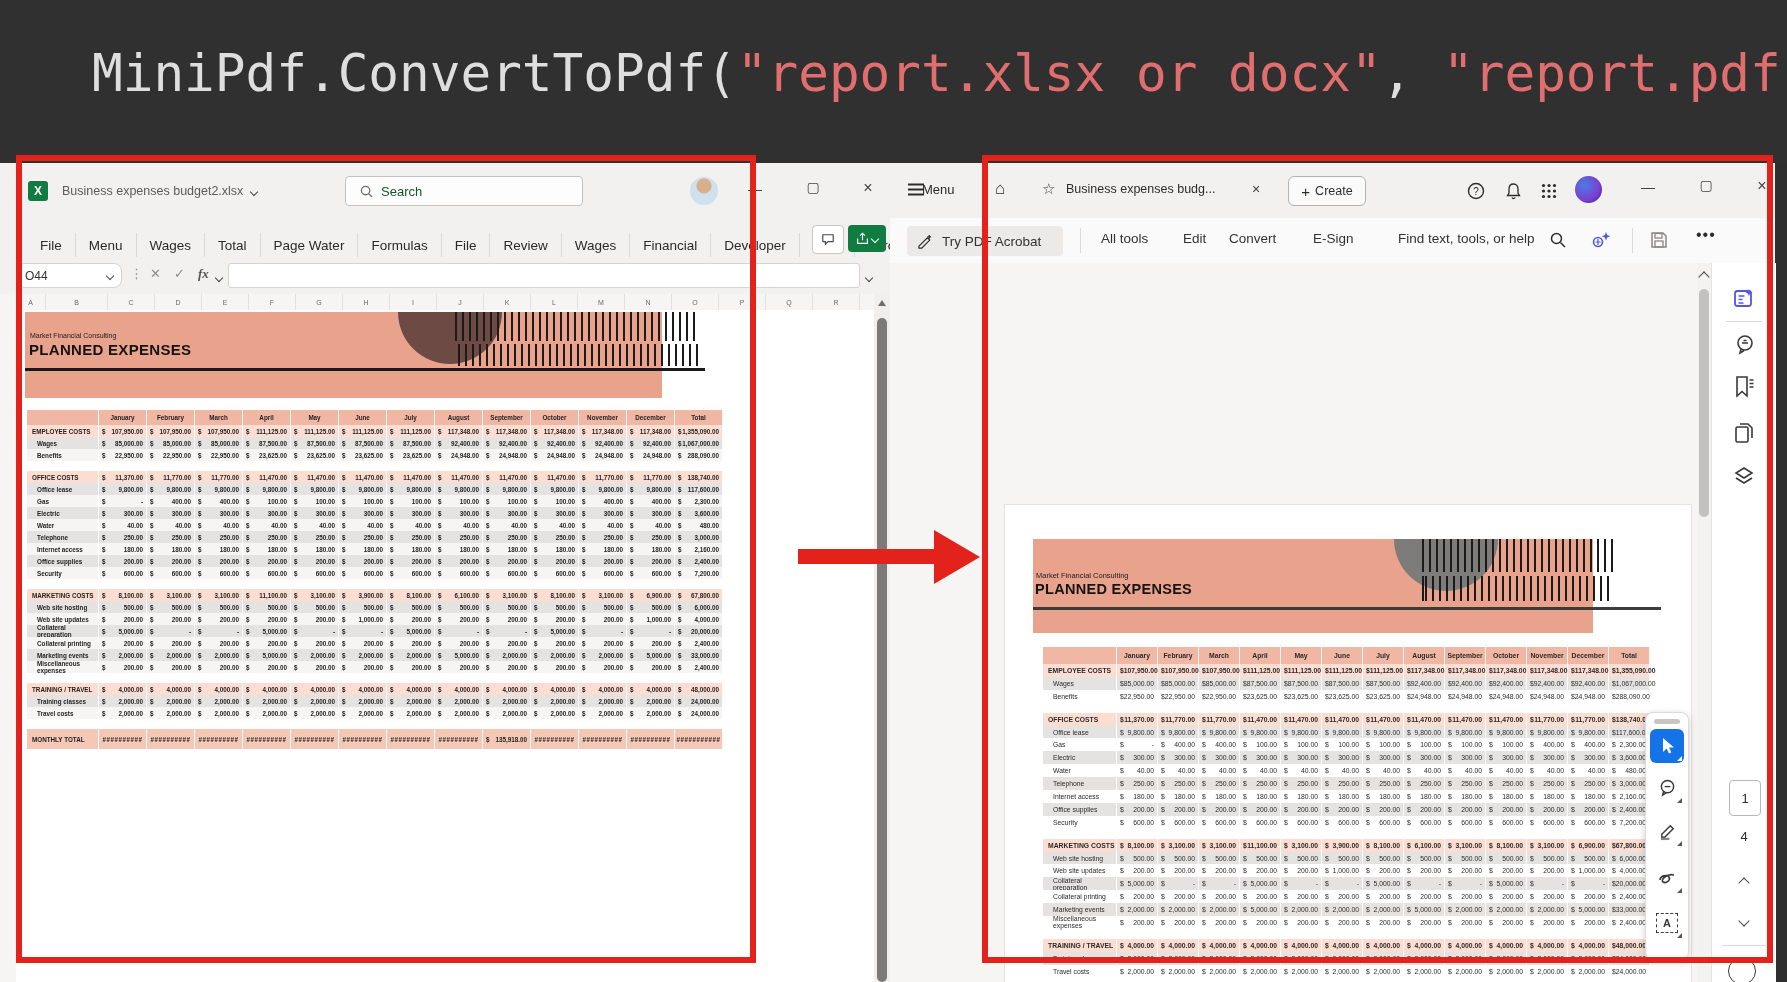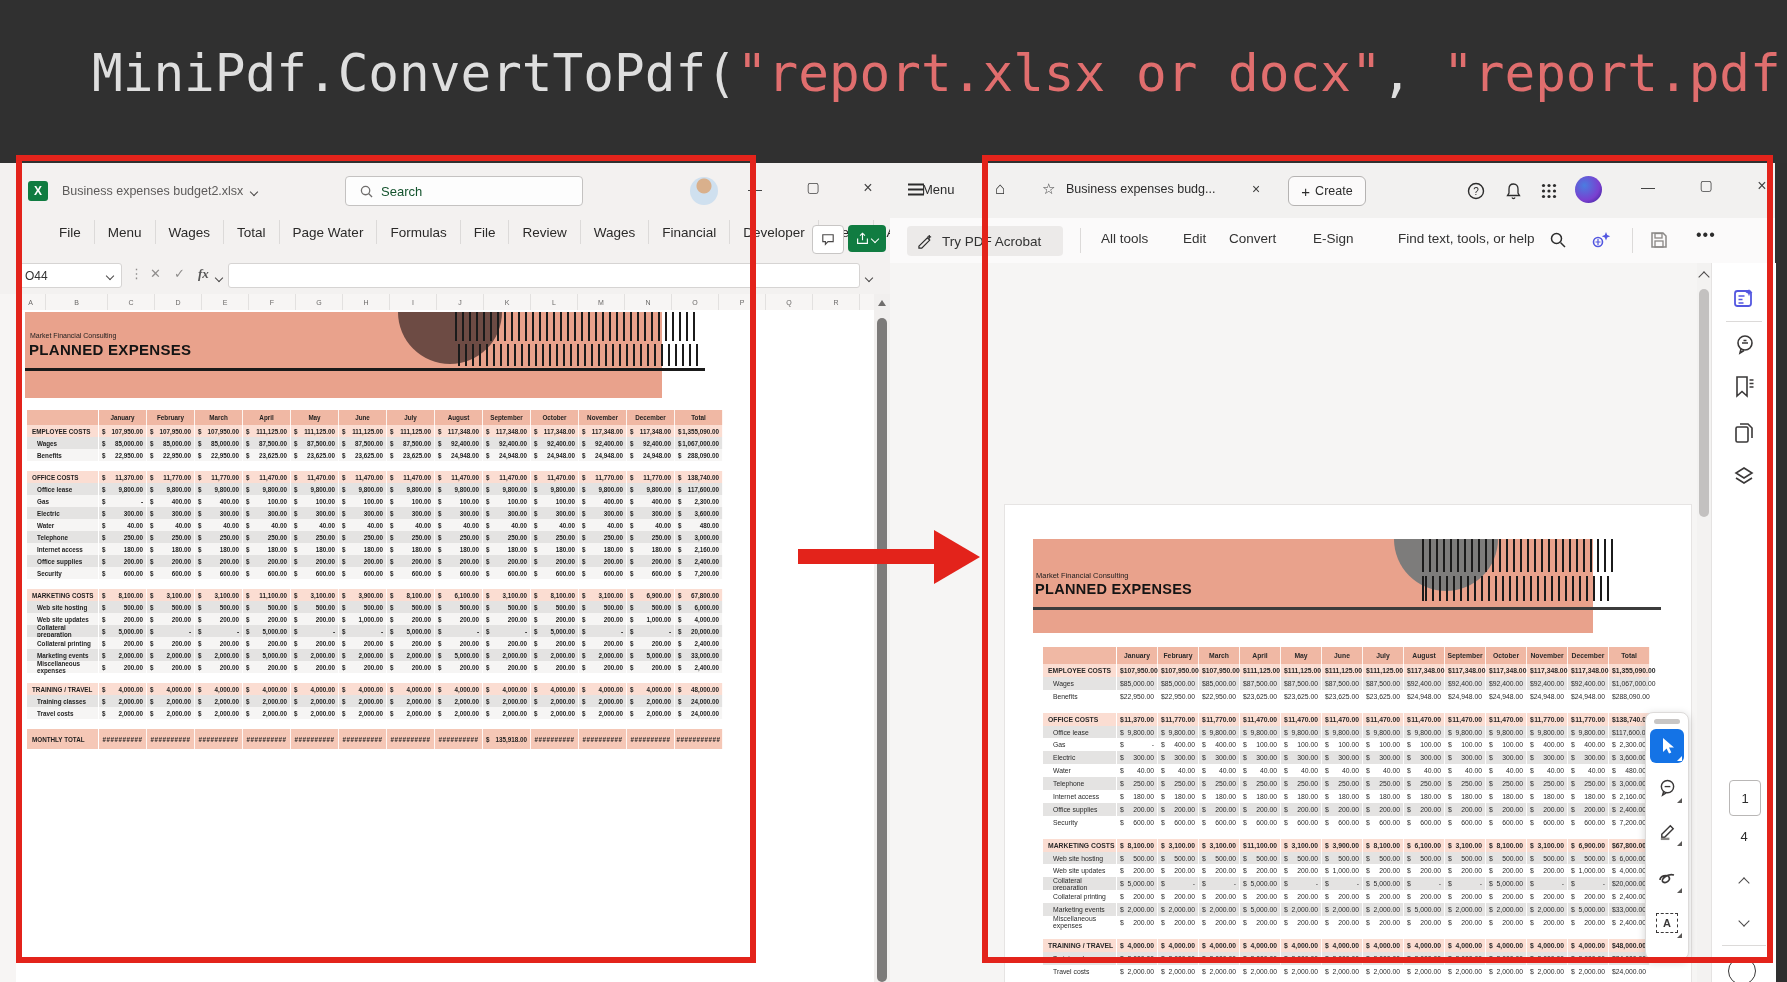--- a/index.html
+++ b/index.html
@@ -21,31 +21,31 @@
   .xl-titlebar{position:absolute;left:0;top:0;width:890px;height:57px;}
   .xl-logo{position:absolute;left:28px;top:18px;width:20px;height:20px;background:#107c41;border-radius:3px;
            color:#fff;font-weight:bold;font-size:12px;display:flex;align-items:center;justify-content:center;}
   .xl-title{position:absolute;left:62px;top:21px;font-size:12.5px;color:#5d5b5a;}
   .xl-search{position:absolute;left:345px;top:13px;width:238px;height:30px;background:#fdfdfd;
              border:1px solid #c4c2c1;border-radius:4px;display:flex;align-items:center;gap:8px;padding-left:14px;box-sizing:border-box;}
   .xl-search span{color:#14532d;font-size:13px;}
   .avatar-x{position:absolute;left:690px;top:14px;width:28px;height:28px;border-radius:50%;
             background:radial-gradient(circle at 50% 32%, #d9b08c 0 7px, #cfe0ef 8px),linear-gradient(#cfe0ef 55%, #3b75b5 56%);}
   .win-btn{position:absolute;top:18px;color:#444;font-size:14px;width:20px;text-align:center;}
-  .xl-tabs{position:absolute;left:0;top:57px;width:890px;height:37px;display:flex;align-items:flex-start;
-           padding-left:46px;box-sizing:border-box;font-size:13.5px;color:#2b2a29;}
+  .xl-tabs{position:absolute;left:0;top:57px;width:890px;height:37px;display:flex;align-items:flex-end;
+           padding-left:27px;box-sizing:border-box;font-size:13.5px;color:#2b2a29;}
   .xtab{padding:0 13px;height:24px;display:flex;align-items:center;white-space:nowrap;}
   .xtab + .xtab{border-left:1px solid #dcdad9;}
   .xl-comment-btn{position:absolute;left:812px;top:62px;width:30px;height:27px;background:#fff;border:1px solid #c8c6c5;
                   border-radius:4px;display:flex;align-items:center;justify-content:center;}
   .xl-share-btn{position:absolute;left:848px;top:62px;width:38px;height:27px;background:#107c41;border-radius:4px;
                 color:#fff;display:flex;align-items:center;justify-content:center;gap:3px;font-size:11px;}
   .xl-formula{position:absolute;left:0;top:94px;width:890px;height:37px;border-bottom:1px solid #e1dfde;}
   .namebox{position:absolute;left:16px;top:6px;width:106px;height:25px;background:#fff;border:1px solid #d6d4d3;
-           border-radius:3px;display:flex;align-items:center;justify-content:space-between;padding:0 8px;font-size:12px;color:#333;box-sizing:border-box;gap:48px;}
+           border-radius:8px;display:flex;align-items:center;justify-content:space-between;padding:0 8px;font-size:12px;color:#333;box-sizing:border-box;gap:48px;}
   .fbtn{position:absolute;top:9px;font-size:13px;color:#8f8d8c;}
   .fx{font-family:"Liberation Serif",serif;font-style:italic;font-weight:bold;color:#555;}
   .finput{position:absolute;left:228px;top:6px;width:632px;height:25px;background:#fff;border:1px solid #d6d4d3;border-radius:3px;box-sizing:border-box;}
   .xl-colheads{position:absolute;left:16px;top:131px;width:858px;height:16px;background:#f7f5f4;
                border-bottom:1px solid #cfcdcc;display:flex;overflow:hidden;}
   .colh{font-size:7px;color:#6a6867;display:flex;align-items:center;justify-content:center;
         border-right:1px solid #e3e1e0;box-sizing:border-box;flex-shrink:0;}
   .xl-rowstrip{position:absolute;left:0;top:131px;width:16px;height:688px;background:#f7f5f4;border-right:1px solid #e5e3e2;}
   .xl-sheet{position:absolute;left:16px;top:147px;width:858px;height:672px;background:#fff;overflow:hidden;}
   .xl-vscroll{position:absolute;left:874px;top:131px;width:16px;height:688px;background:#f1efee;}

